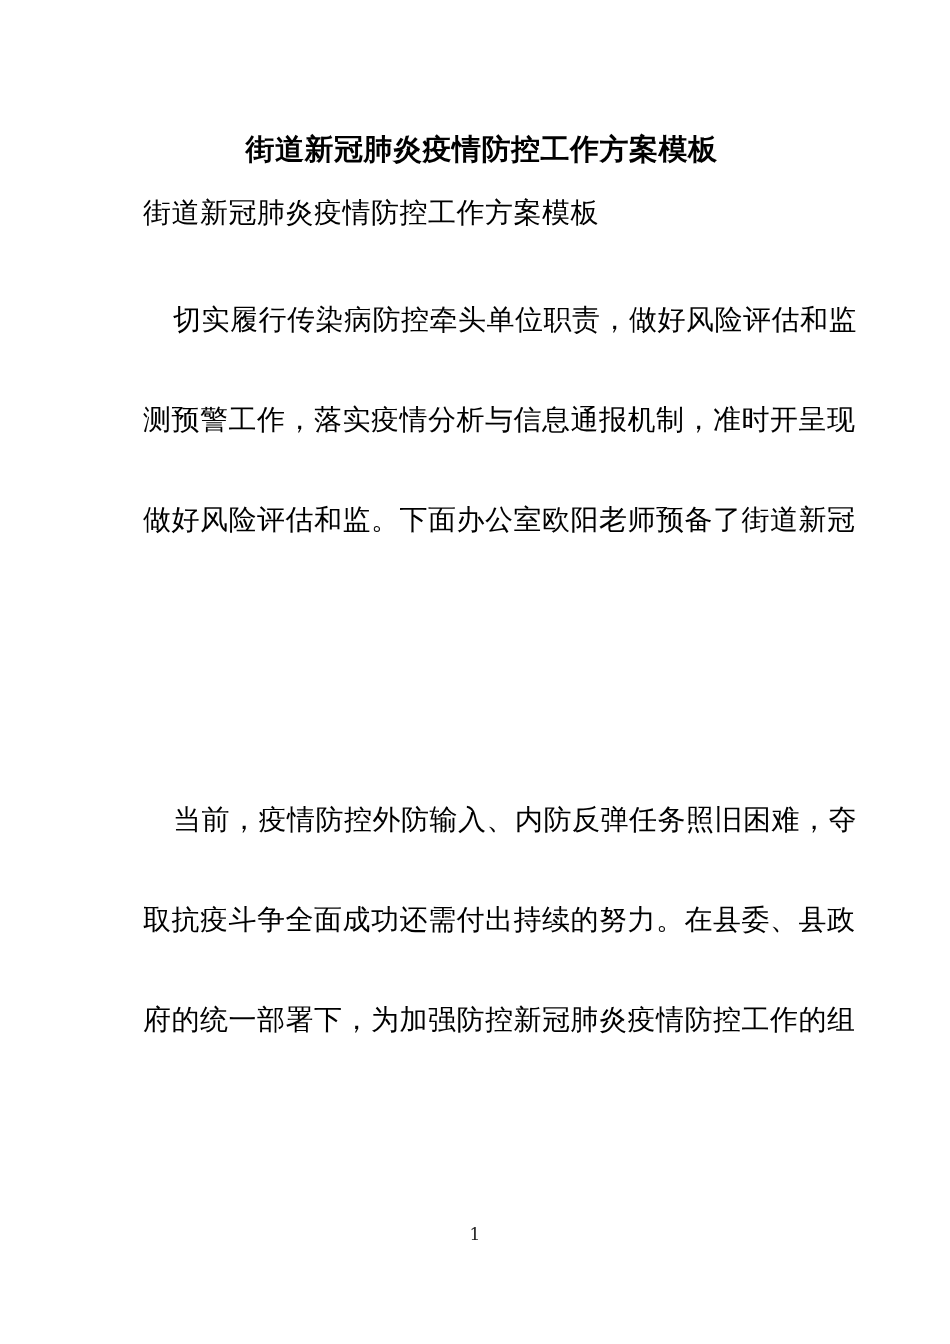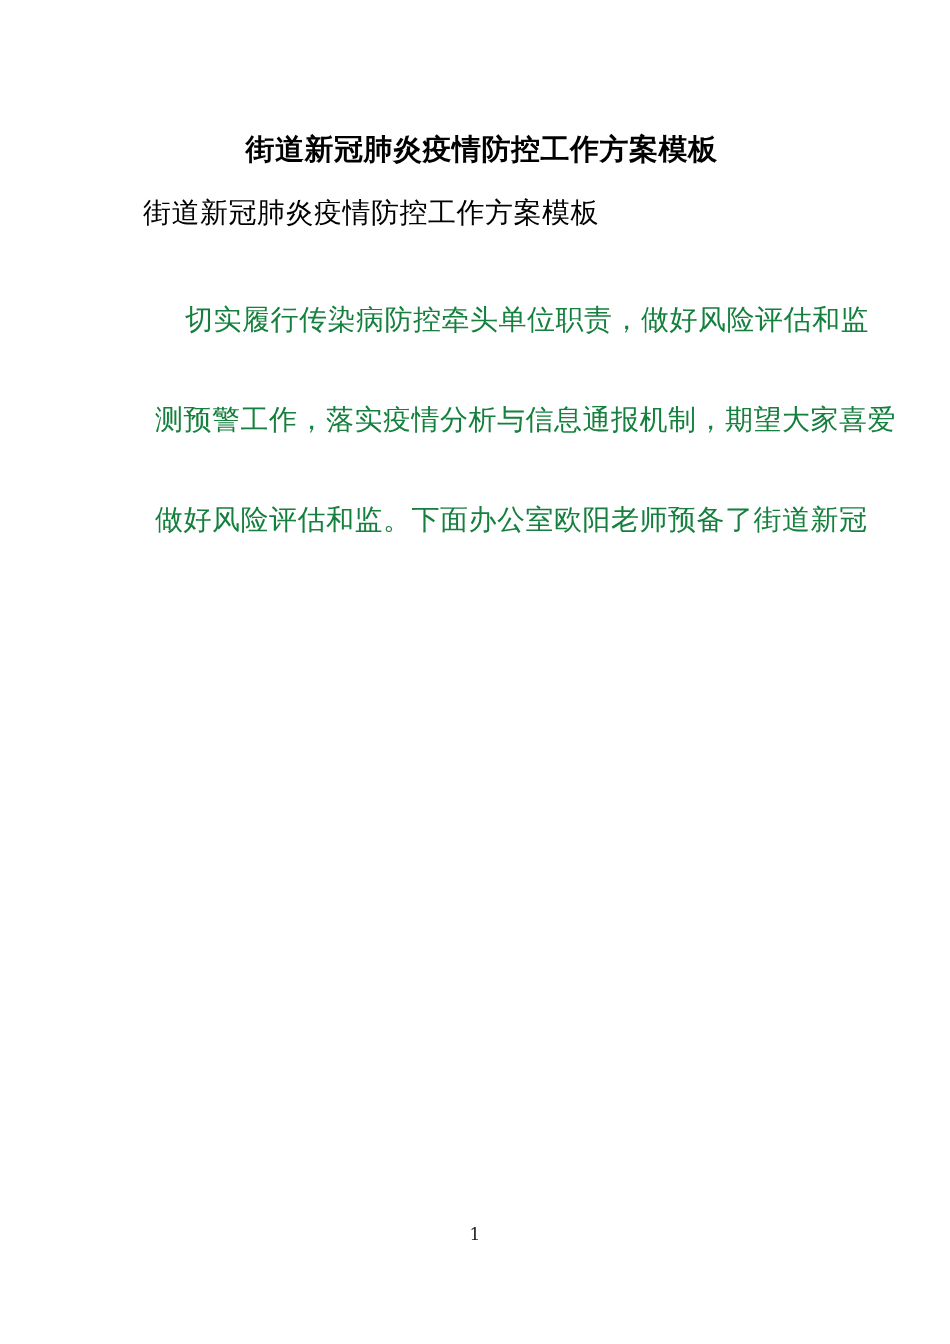--- a/index.html
+++ b/index.html
@@ -30,24 +30,24 @@
   }
   .doc-subtitle {
     margin: 28px 0 0 0;
     font-family: "DejaVu Serif", "Liberation Serif", serif;
     font-size: 28px;
     line-height: 34px;
     letter-spacing: 0.5px;
     color: #000000;
   }
   .para {
-    margin: 12px;
+    margin: 0;
     font-family: "DejaVu Serif", "Liberation Serif", serif;
     font-size: 28px;
-    color: #15803d;
+    color: #000000;
     letter-spacing: 0.5px;
   }
   .para-1 { margin-top: 40px; }
   .para-2 { margin-top: 200px; }
   .line {
     height: 100px;
     line-height: 100px;
     white-space: nowrap;
   }
   .line.indent {
@@ -69,22 +69,27 @@
 <body>
 
 <div class="page">
 
   <h1 class="doc-title">街道新冠肺炎疫情防控工作方案模板</h1>
 
   <div class="doc-subtitle">街道新冠肺炎疫情防控工作方案模板</div>
 
   <div class="para para-1">
     <div class="line indent">切实履行传染病防控牵头单位职责，做好风险评估和监</div>
-    <div class="line">测预警工作，落实疫情分析与信息通报机制，期望大家喜爱</div>
+    <div class="line">测预警工作，落实疫情分析与信息通报机制，准时开呈现</div>
     <div class="line">做好风险评估和监。下面办公室欧阳老师预备了街道新冠</div>
   </div>
 
+  <div class="para para-2">
+    <div class="line indent">当前，疫情防控外防输入、内防反弹任务照旧困难，夺</div>
+    <div class="line">取抗疫斗争全面成功还需付出持续的努力。在县委、县政</div>
+    <div class="line">府的统一部署下，为加强防控新冠肺炎疫情防控工作的组</div>
+  </div>
 
   <div class="page-footer">
     <span>1</span>
   </div>
 
 </div>
 
 </body></html>

